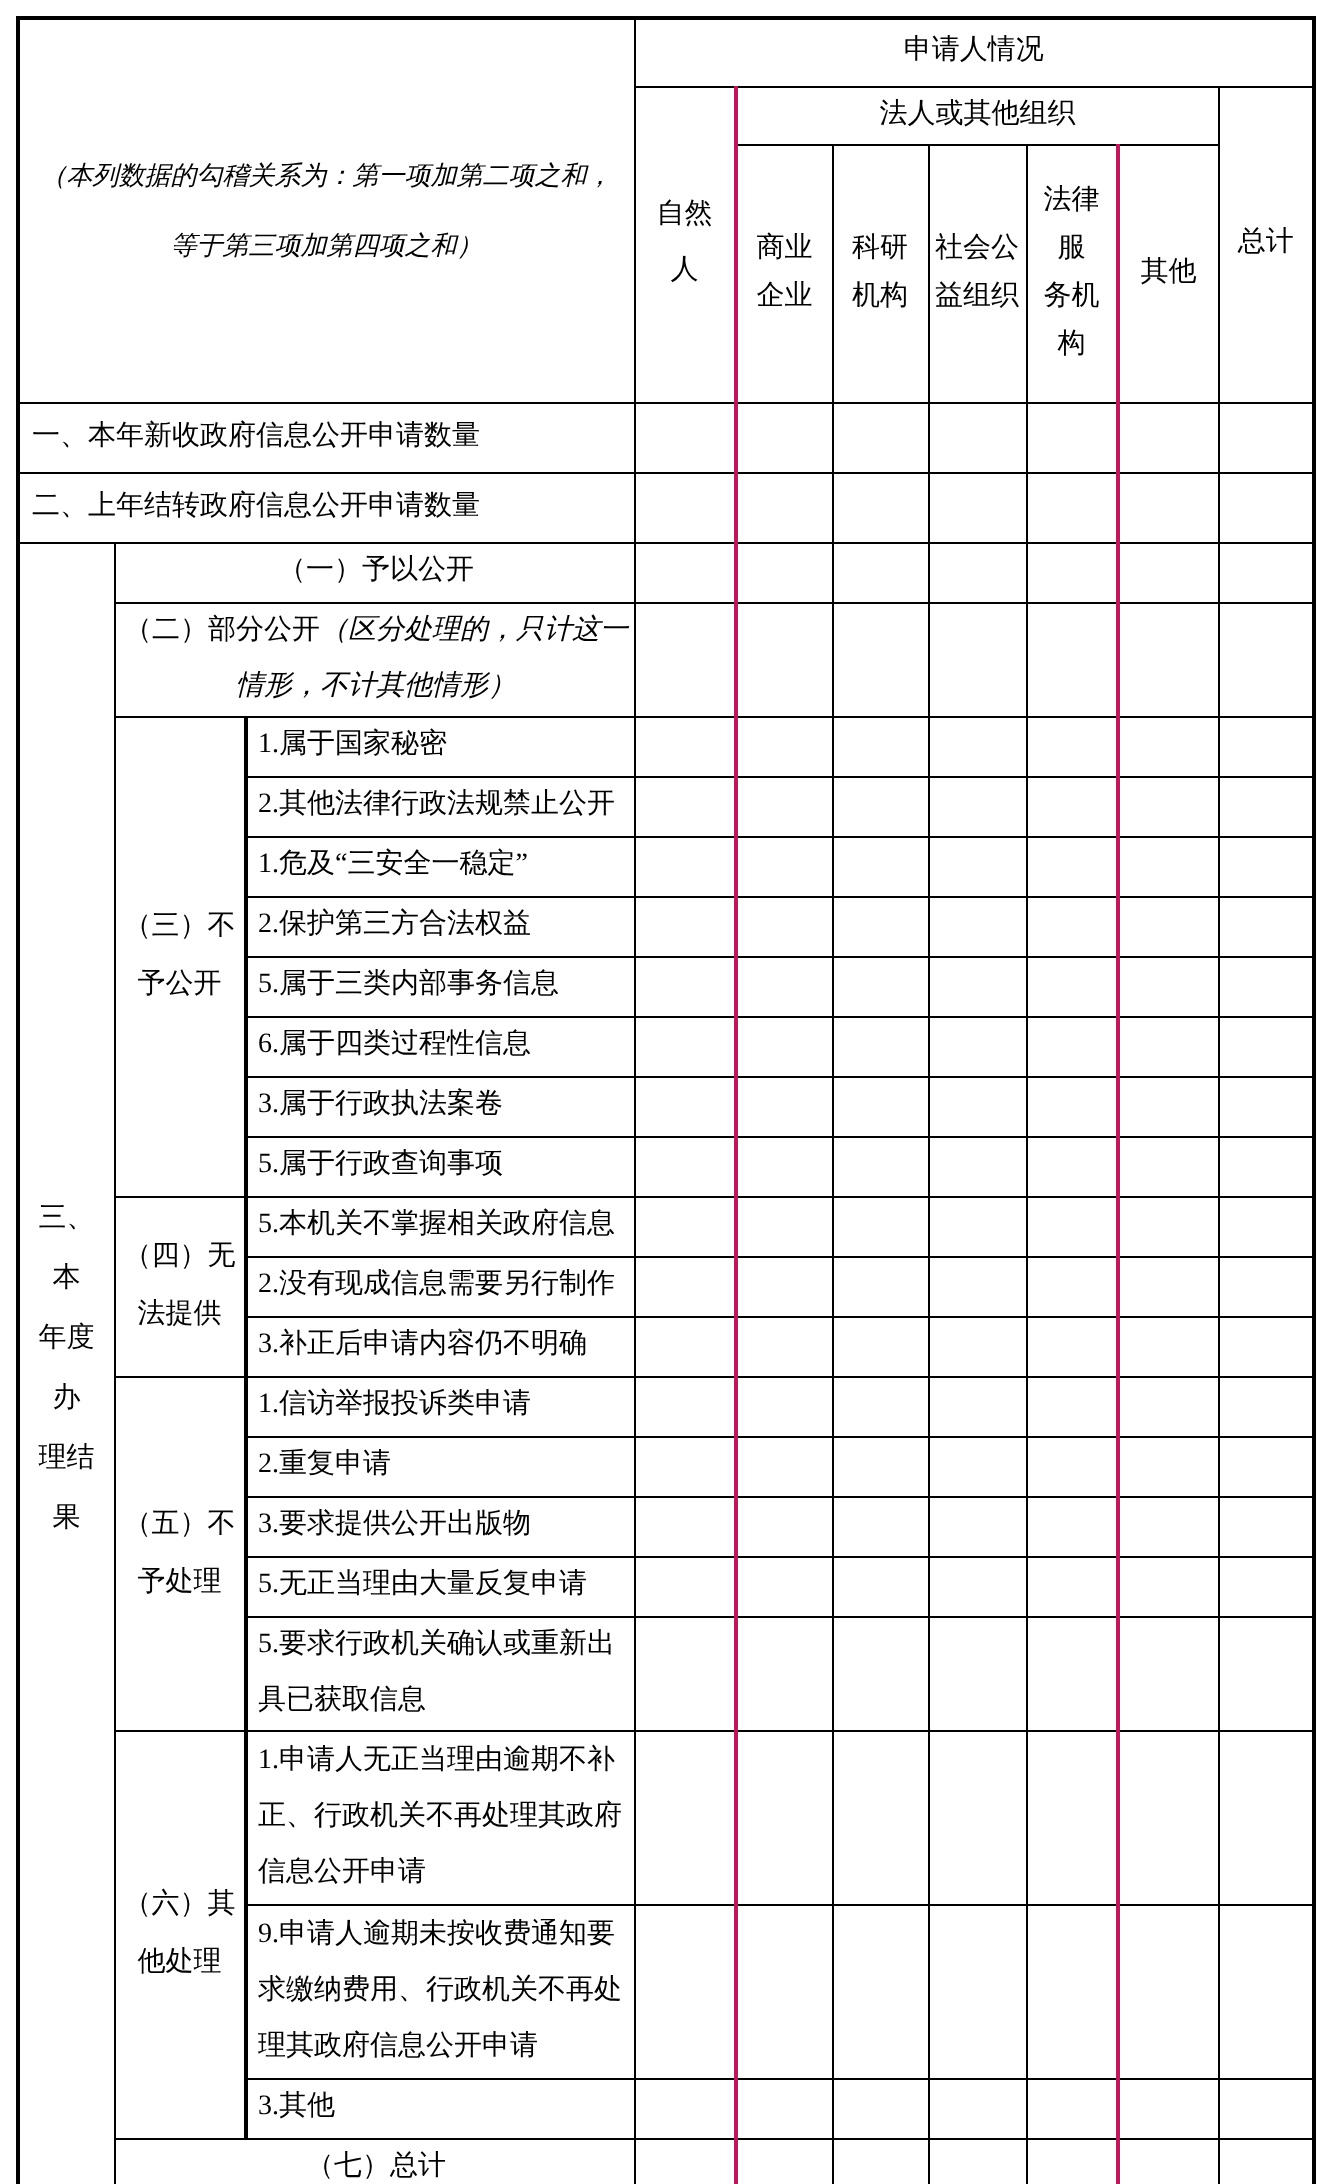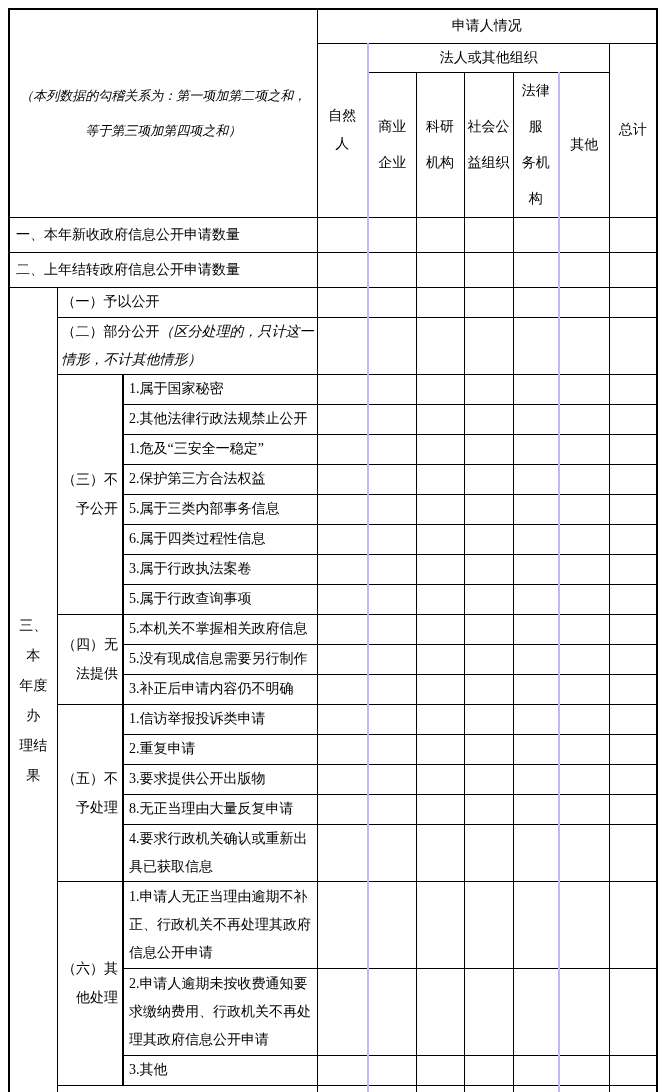--- a/index.html
+++ b/index.html
@@ -19,46 +19,46 @@
     border:1px solid #000;
     font-size:14px;
     line-height:28px;
     font-weight:normal;
     padding:0 4px;
     vertical-align:middle;
     text-align:center;
     overflow:hidden;
   }
   
-  .bl2{border-left:2px solid #c4b5fd;}
+  .bl2{border-left:2px solid #be185d;}
   
   tr.h34{height:34px;} tr.h26{height:26px;} tr.h59{height:59px;}
   tr.h35{height:35px;} tr.h30{height:30px;} tr.h57{height:57px;} tr.h87{height:87px;}
   
   td.note{
     text-align:center;
     font-size:13px;
     font-style:italic;
     line-height:35px;
     white-space:pre-line;
     padding:0 6px;
   }
   
   td.rowlabel{text-align:left;padding:0 6px;margin-left:24px;}
   
   td.vlabel{text-align:center;padding:0 4px;white-space:pre-line;line-height:30px;}
   
-  td.glabel{text-align:right;padding:0 4px;white-space:pre-line;line-height:29px;}
-  
-  td.sub{text-align:left;padding:0 2px 0 4px;}
+  td.glabel{text-align:center;padding:0 4px;white-space:pre-line;line-height:29px;}
+  
+  td.sub{text-align:center;padding:0 2px 0 4px;}
   td.sub .kai{font-style:italic;}
   
   td.item{text-align:left;padding:0 3px 0 5px;border-left:2px solid #000;line-height:28px;}
   
-  th.ml{white-space:pre-line;line-height:36px;padding:0 2px;}
+  th.ml{white-space:pre-line;line-height:24px;padding:16px 2px;}
 </style>
 </head>
 <body>
 
 <div class="wrap">
 <table>
   <colgroup>
     <col style="width:48px">
         <col style="width:66px">
         <col style="width:194px">
@@ -231,21 +231,21 @@
     <td class="item">5.本机关不掌握相关政府信息</td>
   <td></td>
           <td class="bl2"></td>
           <td></td>
           <td></td>
           <td></td>
           <td class="bl2"></td>
           <td></td>
         </tr>
   <tr class="h30">
-          <td class="item">5.没有现成信息需要另行制作</td>
+          <td class="item">2.没有现成信息需要另行制作</td>
           <td></td>
           <td class="bl2"></td>
           <td></td>
           <td></td>
           <td></td>
           <td class="bl2"></td>
           <td></td>
         </tr>
   <tr class="h30">
           <td class="item">3.补正后申请内容仍不明确</td>
@@ -284,31 +284,31 @@
           <td class="item">3.要求提供公开出版物</td>
           <td></td>
           <td class="bl2"></td>
           <td></td>
           <td></td>
           <td></td>
           <td class="bl2"></td>
           <td></td>
         </tr>
   <tr class="h30">
-          <td class="item">8.无正当理由大量反复申请</td>
+          <td class="item">5.无正当理由大量反复申请</td>
           <td></td>
           <td class="bl2"></td>
           <td></td>
           <td></td>
           <td></td>
           <td class="bl2"></td>
           <td></td>
         </tr>
   <tr class="h57">
-          <td class="item">4.要求行政机关确认或重新出具已获取信息</td>
+          <td class="item">5.要求行政机关确认或重新出具已获取信息</td>
           <td></td>
           <td class="bl2"></td>
           <td></td>
           <td></td>
           <td></td>
           <td class="bl2"></td>
           <td></td>
         </tr>
 
   <tr class="h87">
@@ -317,21 +317,21 @@
     <td class="item">1.申请人无正当理由逾期不补正、行政机关不再处理其政府信息公开申请</td>
   <td></td>
           <td class="bl2"></td>
           <td></td>
           <td></td>
           <td></td>
           <td class="bl2"></td>
           <td></td>
         </tr>
   <tr class="h87">
-          <td class="item">2.申请人逾期未按收费通知要求缴纳费用、行政机关不再处理其政府信息公开申请</td>
+          <td class="item">9.申请人逾期未按收费通知要求缴纳费用、行政机关不再处理其政府信息公开申请</td>
           <td></td>
           <td class="bl2"></td>
           <td></td>
           <td></td>
           <td></td>
           <td class="bl2"></td>
           <td></td>
         </tr>
   <tr class="h30">
           <td class="item">3.其他</td>

